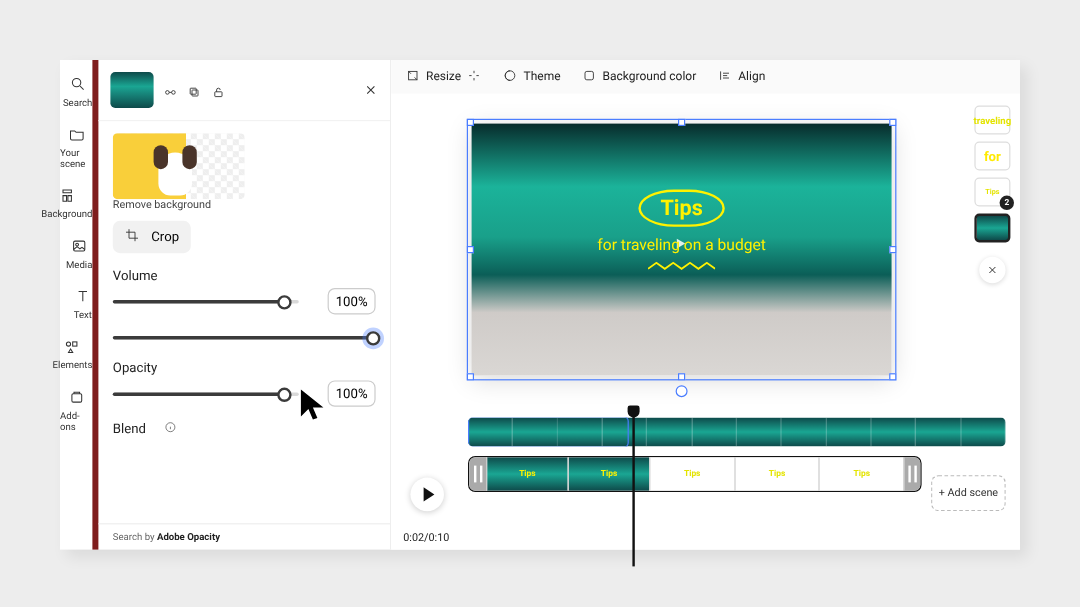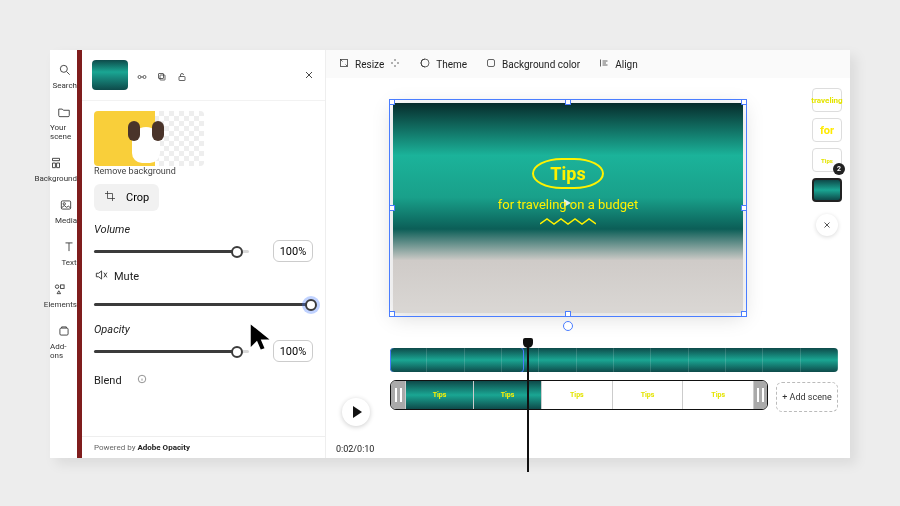--- a/index.html
+++ b/index.html
@@ -30,21 +30,21 @@
        linear-gradient(45deg,#eee 25%,transparent 25%,transparent 75%,#eee 75%);
      background-size:10px 10px; background-position:0 0,5px 5px;}
   .remove-bg .imgbox::before{content:"";position:absolute;left:0;top:0;bottom:0;width:55%;background:#f9cf3a;}
   .remove-bg .dog{position:absolute;left:28px;top:4px;width:50px;height:50px;}
   .remove-bg .dog::before{content:"";position:absolute;left:10px;top:12px;width:28px;height:36px;background:#fff;border-radius:14px 14px 10px 10px;}
   .remove-bg .dog::after{content:"";position:absolute;left:6px;top:6px;width:12px;height:20px;background:#4a342a;border-radius:8px;box-shadow:24px 0 #4a342a;}
   .remove-bg .caption{font-size:9px;color:#444;margin-top:0;}
   .crop-btn{display:inline-flex;align-items:center;gap:10px;background:#f1f1f1;border-radius:6px;padding:6px 10px;font-size:11px;margin-bottom:12px;cursor:pointer;}
   .crop-btn svg{width:12px;height:12px;stroke:#333;fill:none;stroke-width:1.5;}
   .slider-row{margin-bottom:12px;}
-  .slider-row .label{display:flex;justify-content:space-between;font-size:11px;color:#222;margin-bottom:4px;font-style:italic;}
+  .slider-row .label{display:flex;justify-content:space-between;font-size:11px;color:#222;margin-bottom:4px;}
   .slider-row .row{display:flex;align-items:center;gap:24px;}
   .slider{flex:1;height:14px;position:relative;cursor:pointer;}
   .slider .track{position:absolute;left:0;right:0;top:6px;height:3px;background:#d9d9d9;border-radius:2px;}
   .slider .fill{position:absolute;left:0;top:6px;height:3px;background:#3b3b3b;border-radius:2px;}
   .slider .knob{position:absolute;top:2px;width:12px;height:12px;border:2px solid #3b3b3b;background:#fff;border-radius:50%;}
   .valbox{min-width:40px;height:22px;border:1px solid #ccc;border-radius:6px;font-size:11px;display:flex;align-items:center;justify-content:center;}
   .mute{display:flex;align-items:center;gap:6px;font-size:11px;margin-top:6px;color:#222;cursor:pointer;}
   .mute svg{width:14px;height:14px;stroke:#333;fill:none;stroke-width:1.6;}
   .blend{font-size:11px;display:flex;align-items:center;gap:15px;color:#222;}
   .blend svg{width:10px;height:10px;stroke:#555;fill:none;stroke-width:1.5;}
@@ -87,21 +87,21 @@
   .track.video .clip-sel{position:absolute;left:0;top:-1px;height:26px;width:134px;border:1.5px solid #4a7dff;border-radius:4px;}
   .track.scenes{display:flex;gap:0;border:1.5px solid #111;border-radius:6px;height:30px;overflow:hidden;}
   .scene{position:relative;height:100%;display:flex;align-items:center;justify-content:center;font-size:7px;font-family:Georgia,serif;font-weight:700;}
   .scene.grab{width:14px;background:#aaa;color:#fff;display:flex;flex-direction:column;gap:2px;align-items:center;justify-content:center;cursor:grab;}
   .scene.grab::before,.scene.grab::after{content:"";width:2px;height:14px;background:#fff;}
   .scene.grab{flex-direction:row;gap:3px;}
   .scene.a{flex:0 0 68px;background:linear-gradient(#0e4a4a,#1aa693,#0e4a4a);color:#fff200;}
   .scene.b{flex:0 0 68px;background:linear-gradient(#0e4a4a,#1aa693,#0e4a4a);color:#fff200;}
   .scene.c,.scene.d,.scene.e{flex:1;background:#fff;color:#e4e400;}
   .scene+.scene{border-left:1px solid #ccc;}
-  .add-scene{position:absolute;right:0;top:34px;width:62px;height:30px;border:1px dashed #bbb;border-radius:6px;background:#fff;font-size:9px;color:#333;display:flex;align-items:center;justify-content:center;cursor:pointer;}
+  .add-scene{position:absolute;right:0;top:48px;width:62px;height:30px;border:1px dashed #bbb;border-radius:6px;background:#fff;font-size:9px;color:#333;display:flex;align-items:center;justify-content:center;cursor:pointer;}
   .track.scenes{width:calc(100% - 70px);}
   .playhead{position:absolute;left:138px;top:-10px;bottom:-54px;width:0;z-index:5;}
   .playhead::before{content:"";position:absolute;left:-5px;top:0;width:10px;height:10px;background:#111;border-radius:2px 2px 50% 50%;}
   .playhead::after{content:"";position:absolute;left:-1px;top:8px;bottom:0;width:2px;background:#111;}
   
   .cursor{position:absolute;left:247px;top:322px;z-index:50;}
   .cursor svg{width:30px;height:30px;}
   .speed-knob-focus{box-shadow:0 0 0 3px rgba(74,125,255,.35);}
 </style>
 </head>
@@ -220,27 +220,20 @@
             <span>Volume</span>
           </div>
         <div class="row">
           <div class="slider">
             <div class="track"></div>
               <div class="fill" style="width:92%"></div>
               <div class="knob" style="left:calc(92% - 6px)"></div>
           </div>
           <div class="valbox">100%</div>
         </div>
-        <div class="mute">
-          <span><svg viewBox="0 0 24 24">
-                <path d="M4 9v6h4l5 4V5L8 9H4z"></path>
-                <path d="M17 8l5 8M22 8l-5 8"></path>
-              </svg></span>
-          <span>Mute</span>
-        </div>
       </div>
 
       
       <div class="slider-row">
         <div class="slider">
           <div class="track"></div>
             <div class="fill" style="width:100%"></div>
             <div class="knob speed-knob-focus" style="left:calc(100% - 8px)"></div>
         </div>
       </div>
@@ -263,21 +256,21 @@
       <div class="blend">
         <span>Blend</span>
         <span><svg viewBox="0 0 24 24">
               <circle cx="12" cy="12" r="9"></circle>
               <path d="M12 8v.01M12 11v5"></path>
             </svg></span>
       </div>
     </div>
 
     <div class="powered">
-      <span>Powered by </span><b>Adobe Opacity</b>
+      <span>Search by </span><b>Adobe Opacity</b>
     </div>
   </div>
 
   <div class="main">
     <div class="toolbar">
       <div class="titem">
         <span><svg viewBox="0 0 24 24">
               <rect x="5" y="5" width="14" height="14"></rect>
               <path d="M9 9l-4-4M15 15l4 4"></path>
             </svg></span>

